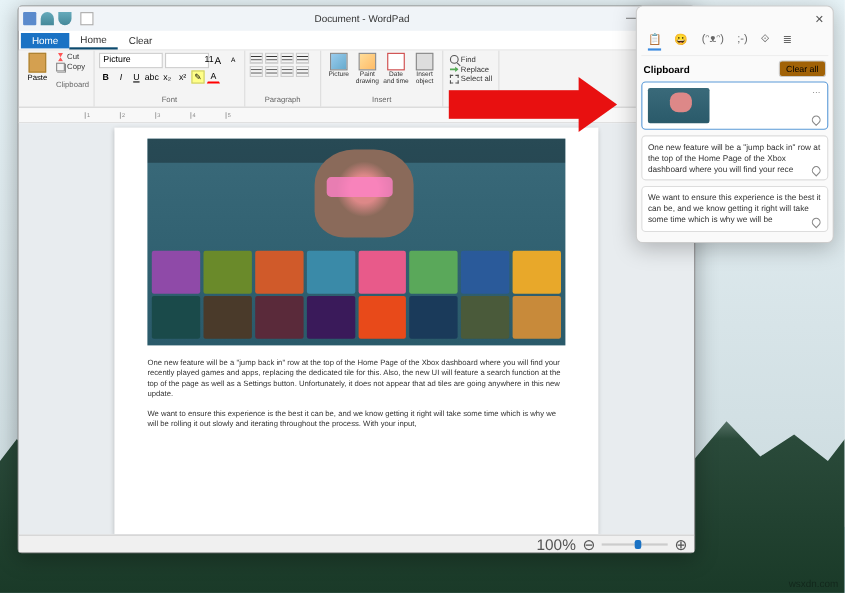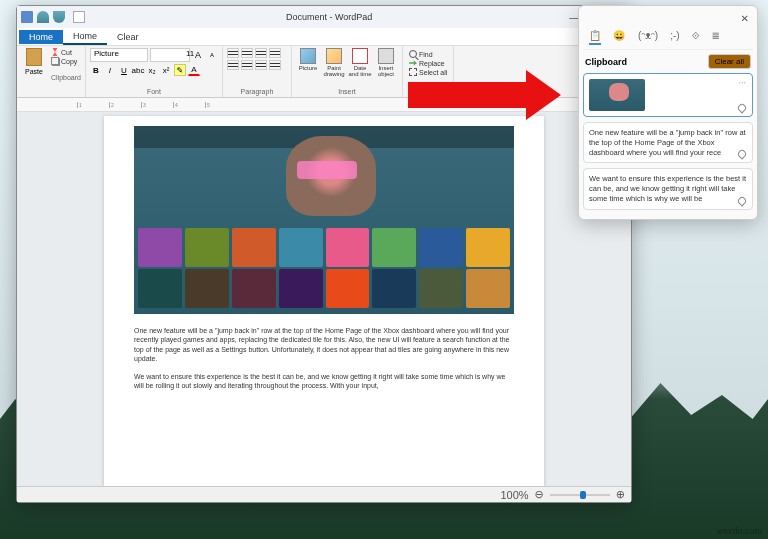--- a/index.html
+++ b/index.html
@@ -66,21 +66,21 @@
 .rmark { width: 32px; border-left: 1px solid #aaa; padding-left: 1px; }
 .doc-area { flex: 1; background: #e8ecef; overflow: hidden; display: flex; justify-content: center; padding-top: 4px; }
 .page { width: 440px; background: #fff; box-shadow: 0 1px 4px rgba(0,0,0,0.2); padding: 10px 30px; font-size: 7px; color: #333; line-height: 1.35; }
 .doc-img { width: 100%; height: 188px; background: linear-gradient(180deg, #3a6a7a 0%, #2a5a6a 100%); position: relative; margin-bottom: 12px; overflow: hidden; }
 .di-hdr { position: absolute; top: 0; left: 0; right: 0; height: 22px; background: rgba(0,0,0,0.3); }
 .di-girl { position: absolute; top: 10px; left: 40%; width: 90px; height: 80px; background: radial-gradient(circle at 50% 45%, #d88 20%, #8a6a5a 40%); border-radius: 40% 40% 30% 30%; }
 .di-glasses { position: absolute; top: 35px; left: 43%; width: 60px; height: 18px; background: rgba(255,130,200,0.8); border-radius: 4px; }
 .di-tiles { position: absolute; bottom: 6px; left: 0; right: 0; height: 80px; display: flex; flex-direction: column; gap: 2px; padding: 0 4px; }
 .tile-row { display: flex; gap: 3px; flex: 1; }
 .tile { flex: 1; border-radius: 2px; }
-.statusbar { height: 16px; background: #f0f0f0; border-top: 1px solid #ccc; display: flex; align-items: center; justify-content: flex-end; padding: 0 6px; gap: 6px; font-size: 11px; color: #555; }
+.statusbar { height: 16px; background: #f0f0f0; border-top: 1px solid #ccc; display: flex; align-items: center; justify-content: flex-end; padding: 0 6px; gap: 6px; font-size: 14px; color: #555; }
 .zoom-slider { width: 60px; height: 2px; background: #ccc; position: relative; }
 .zoom-thumb { position: absolute; left: 50%; top: -3px; width: 6px; height: 8px; background: #1a72c4; border-radius: 2px; }
 .arrow { position: absolute; top: 70px; left: 408px; width: 160px; height: 50px; z-index: 5; }
 .arrow-body { position: absolute; top: 12px; left: 0; width: 120px; height: 26px; background: #e81010; }
 .arrow-head { position: absolute; top: 0; left: 118px; width: 0; height: 0; border-top: 25px solid transparent; border-bottom: 25px solid transparent; border-left: 35px solid #e81010; }
 .clipboard-panel {
   position: absolute; top: 5px; right: 10px; width: 180px;
   background: #fafafa; border: 1px solid #ccc; border-radius: 6px;
   box-shadow: 0 4px 20px rgba(0,0,0,0.25); padding: 4px; font-size: 8px;
 }

